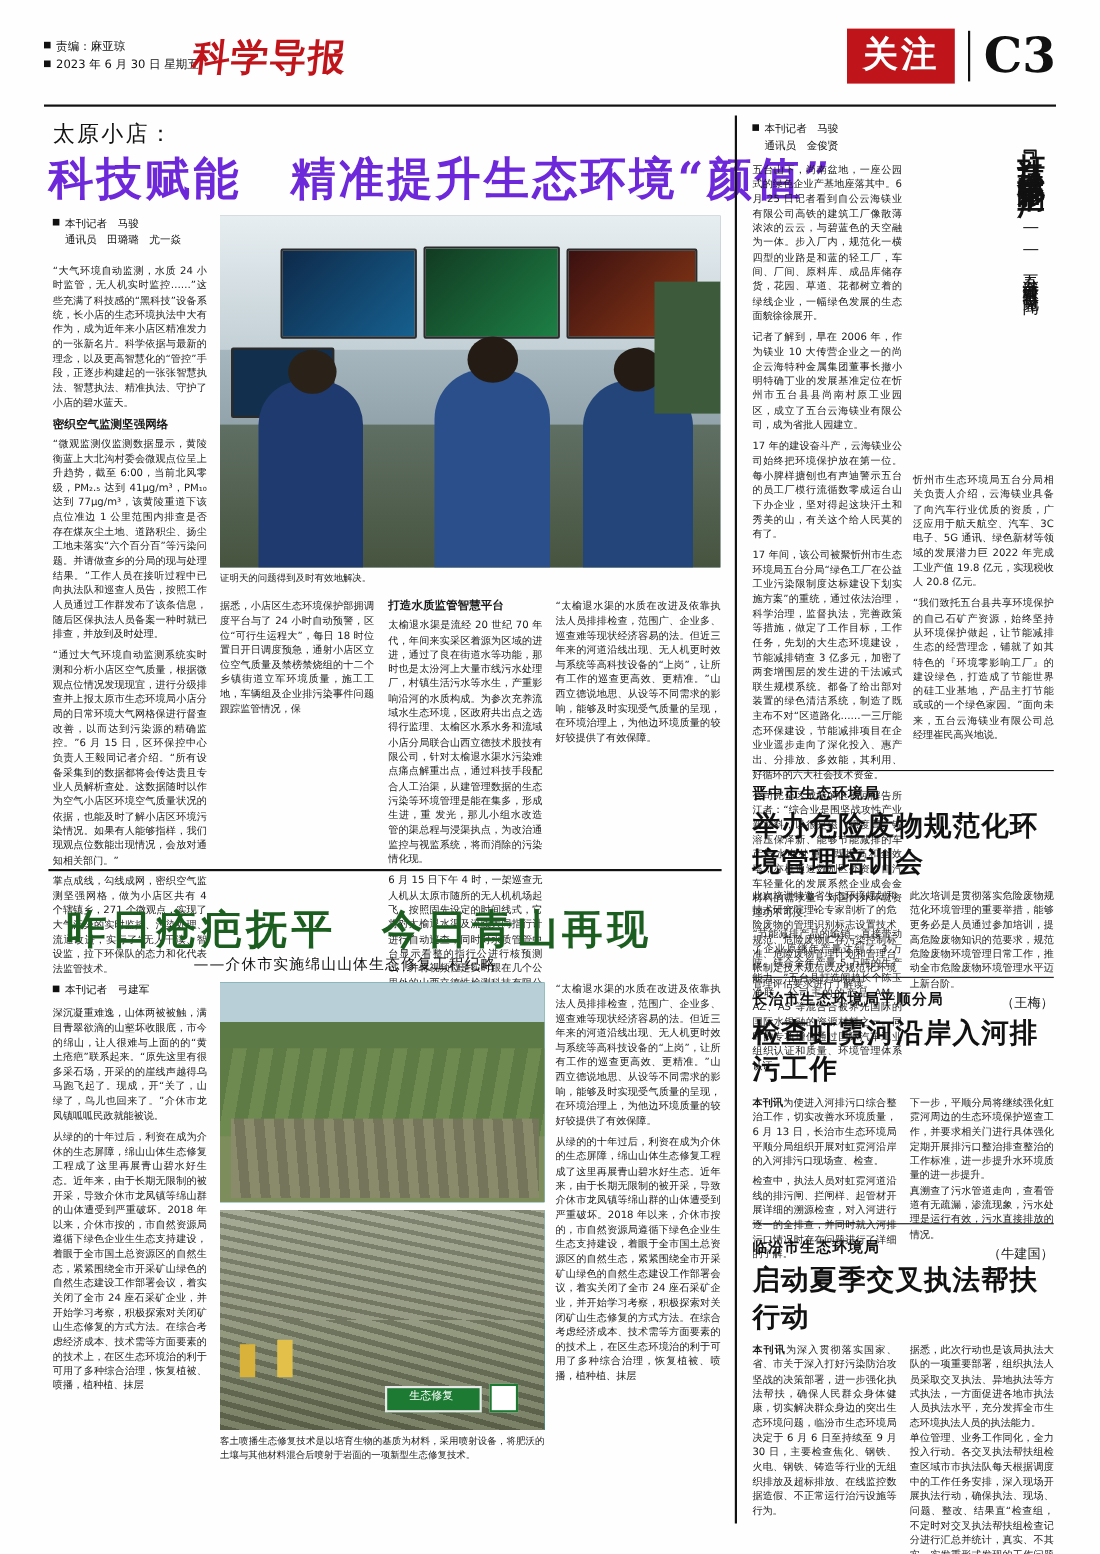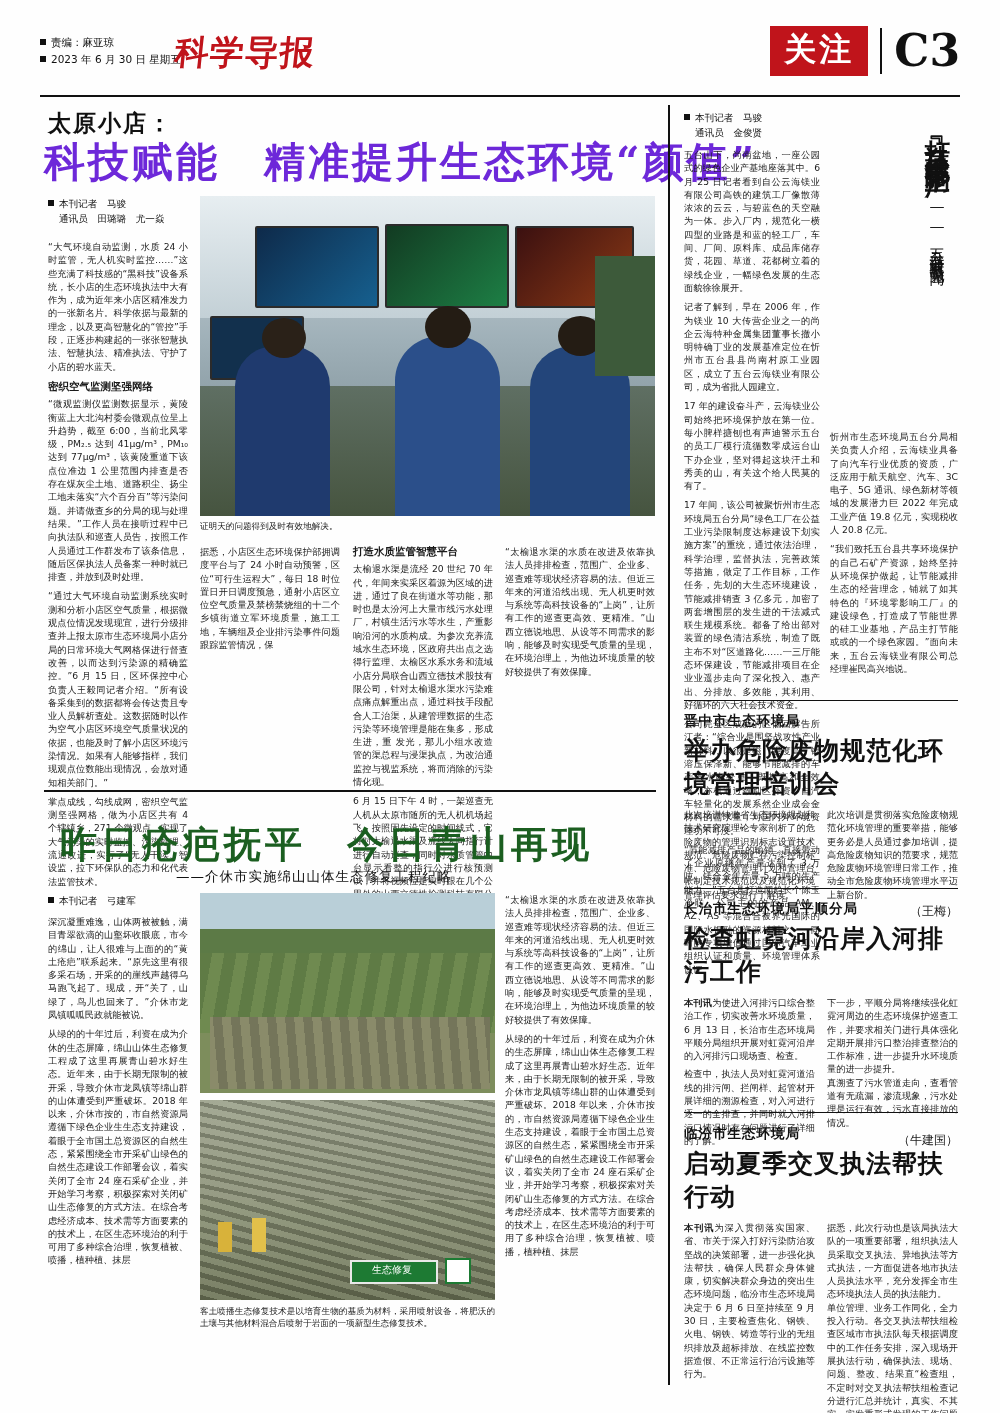--- a/index.html
+++ b/index.html
@@ -21,21 +21,21 @@
 
   
   .body-col{font-size:9.2px;line-height:13.3px;text-align:justify;color:#1a1a1a;}
   .byline{font-size:9.6px;line-height:15px;}
   .byline .sq{display:inline-block;width:6px;height:6px;background:#111;margin-right:5px;vertical-align:1px;}
   .subhead{font-weight:bold;font-size:10.5px;margin:7px 0 4px 0;}
   .photo{background:#0f766e;position:relative;overflow:hidden;}
   .cap{font-size:8.6px;line-height:12px;color:#222;text-align:justify;}
 
   
-  .s1-kicker{position:absolute;left:48px;top:108px;font-family:"DejaVu Serif","Liberation Serif",serif;font-size:23px;font-weight:bold;letter-spacing:2px;}
+  .s1-kicker{position:absolute;left:48px;top:108px;font-family:"DejaVu Serif","Liberation Serif",serif;font-size:20px;font-weight:normal;letter-spacing:2px;}
   .s1-head{position:absolute;left:44px;top:135px;font-family:"DejaVu Serif","Liberation Serif",serif;font-size:41px;font-weight:bold;letter-spacing:3px;color:#6d28d9;white-space:nowrap;}
   .s1-byline{position:absolute;left:48px;top:196px;}
 
   .s1-photo{position:absolute;left:200px;top:196px;width:455px;height:320px;}
   .s1-cap{position:absolute;left:200px;top:520px;width:455px;}
 
   .s1c1{position:absolute;left:48px;top:240px;width:140px;}
   .s1c2{position:absolute;left:200px;top:545px;width:140px;}
   .s1c3{position:absolute;left:353px;top:545px;width:140px;}
   .s1c4{position:absolute;left:505px;top:545px;width:150px;}

